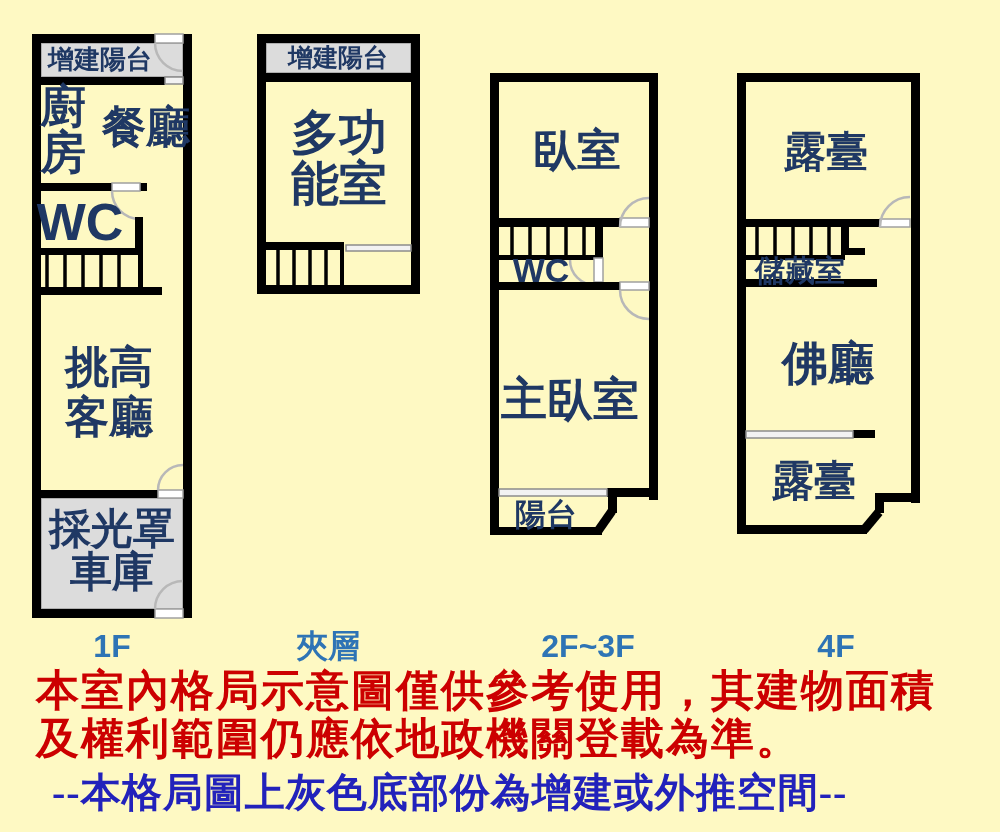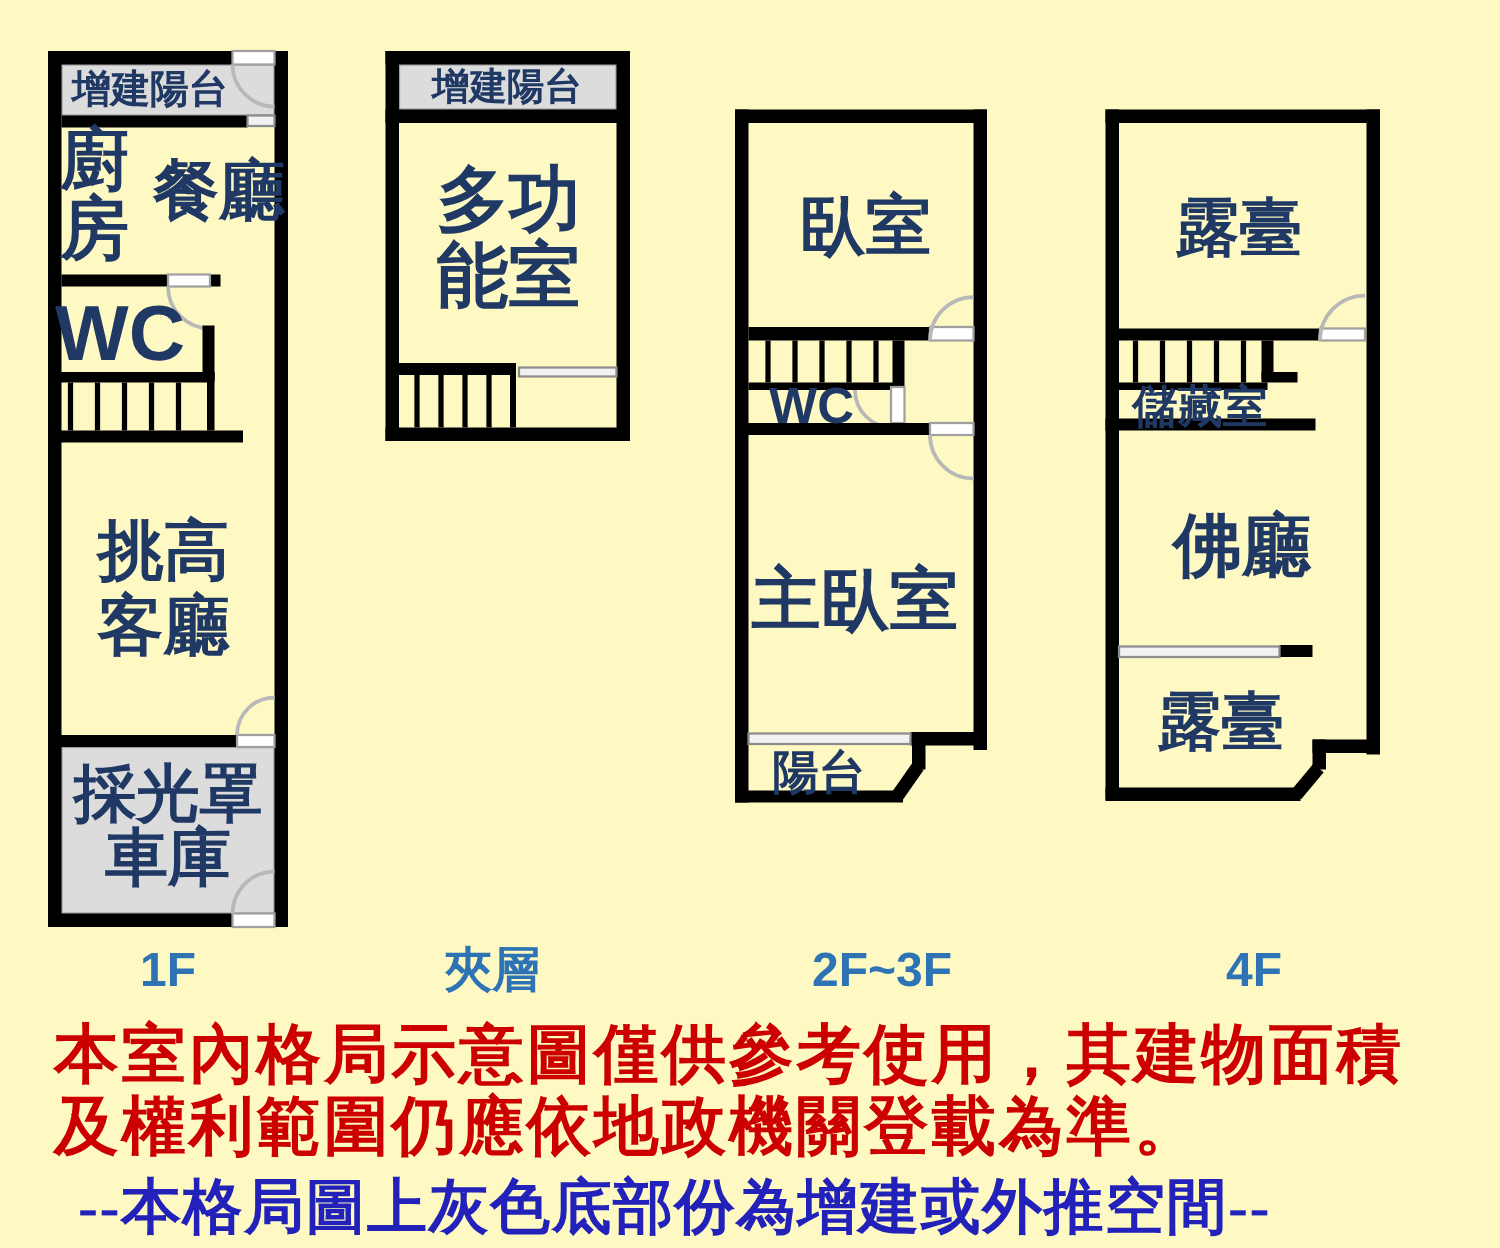--- a/index.html
+++ b/index.html
@@ -9,21 +9,21 @@
   svg text{font-family:"Liberation Sans", sans-serif;font-weight:bold;fill:#1f3864;text-anchor:middle;}
   svg text.floor-label{fill:#2e74b5;font-size:32px;}
   .wall{fill:#000000;}
   .gray-zone{fill:#dcdcdc;stroke:#a0a0a0;stroke-width:1.5;}
   .door-arc{fill:none;stroke:#b8b8b8;stroke-width:2.5;}
   .door-leaf{fill:#ffffff;stroke:#a0a0a0;stroke-width:1.5;}
   .win{fill:#f2f2f2;stroke:#8c8c8c;stroke-width:1.5;}
   .tread{stroke:#000;stroke-width:3.5;}
   .diag{stroke:#000;stroke-width:9;fill:none;}
   .note{position:absolute;white-space:nowrap;font-weight:bold;
-        font-family:"Liberation Serif", serif;margin-top:12px;}
+        font-family:"Liberation Serif", serif;}
   .red-note{color:#cc0000;font-size:43px;letter-spacing:2px;}
   .blue-note{color:#2222bb;font-size:40px;letter-spacing:1px;}
 </style>
 </head>
 <body>
 
 <div id="stage">
 
 <svg width="1000" height="665" viewBox="0 0 1000 665">
 

